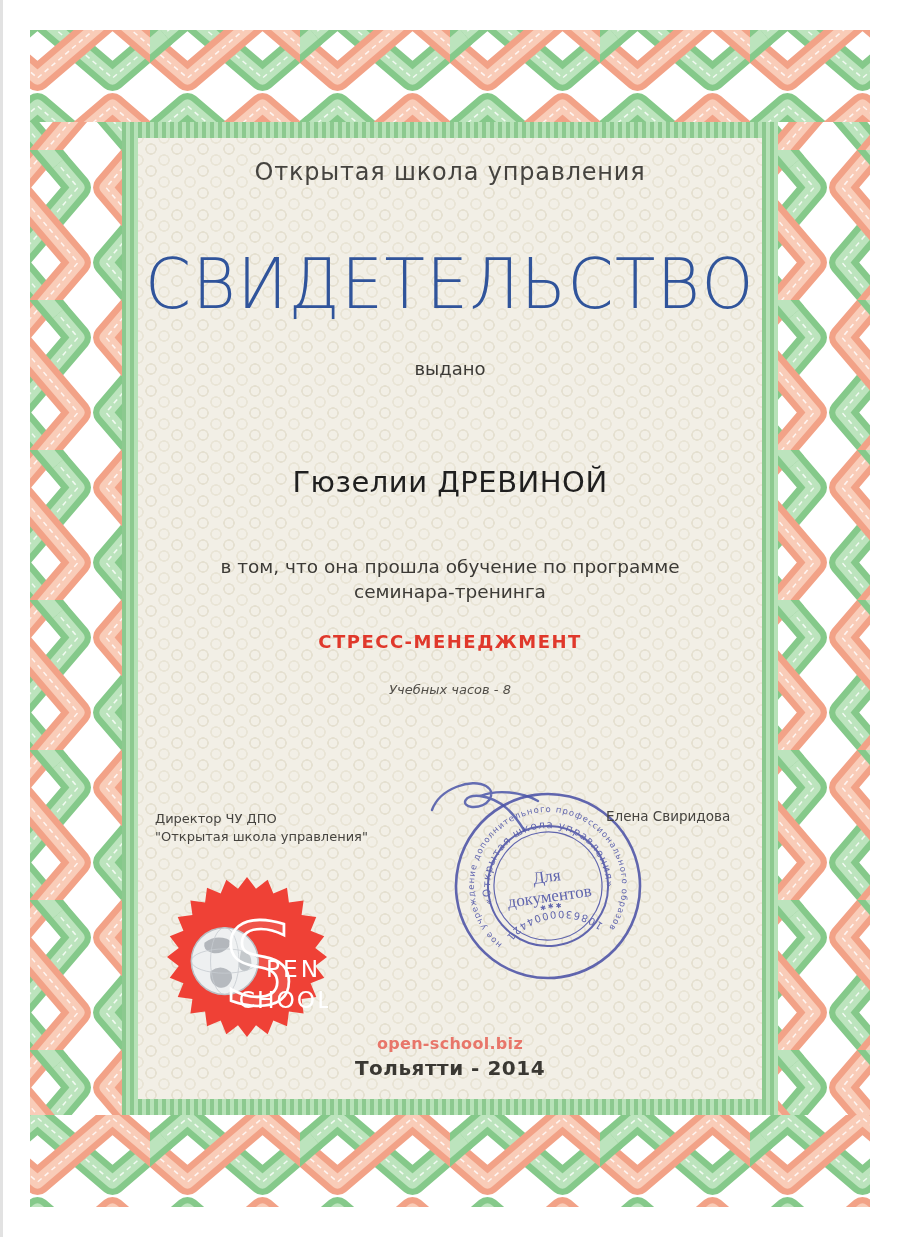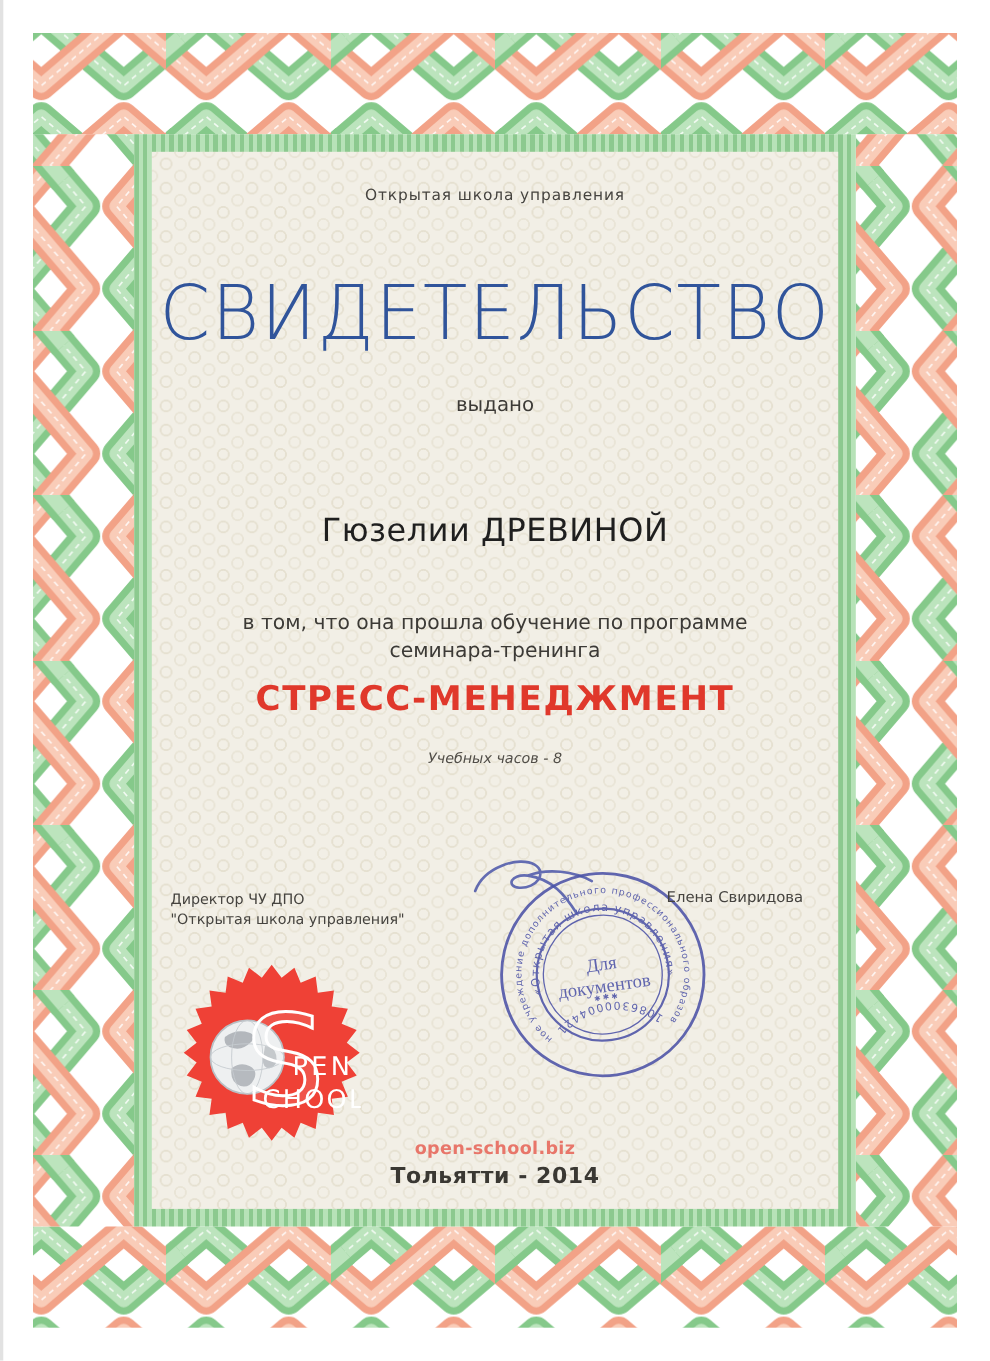--- a/index.html
+++ b/index.html
@@ -20,29 +20,29 @@
   .content{
     position:absolute;inset:138px;
     background-color:var(--cream);
     background-image:
       radial-gradient(circle at 50% 50%, rgba(255,255,255,0) 0 4px, rgba(199,189,157,.30) 4.5px 5.5px, rgba(255,255,255,0) 6px),
       radial-gradient(circle at 50% 50%, rgba(255,255,255,0) 0 4px, rgba(199,189,157,.22) 4.5px 5.5px, rgba(255,255,255,0) 6px);
     background-size:26px 22px,26px 22px;
     background-position:0 0,13px 11px;
     text-align:center;color:#3c3a36;
   }
-  .school-name{margin-top:32px;font-size:14px;letter-spacing:.8px;color:#45433f;}
+  .school-name{margin-top:20px;font-size:24px;letter-spacing:.8px;color:#45433f;}
   .cert-title{
     margin-top:66px;font-size:66px;line-height:1;font-weight:100;
     color:var(--title-blue);letter-spacing:1.5px;transform:scaleY(1.04);
   }
   .issued{margin-top:40px;font-size:18px;}
   .recipient{margin-top:86px;font-size:29px;letter-spacing:.5px;color:#1f1f1f;}
   .body-text{margin-top:56px;font-size:18.5px;line-height:1.35;}
-  .program{margin-top:12px;font-size:31px;font-weight:bold;letter-spacing:1.5px;color:var(--accent-red);}
+  .program{margin-top:26px;font-size:18px;font-weight:bold;letter-spacing:1.5px;color:var(--accent-red);}
   .hours{margin-top:30px;font-size:13px;font-style:italic;color:#514e48;}
   .director{position:absolute;left:17px;top:672px;text-align:left;font-size:13px;line-height:1.4;color:#45433f;}
   .signer{position:absolute;left:468px;top:670px;font-size:13.5px;color:#45433f;z-index:4;}
   .stamp-wrap{position:absolute;left:310px;top:648px;width:200px;height:200px;z-index:2;opacity:.9;}
   .sig-wrap{position:absolute;left:288px;top:636px;width:150px;height:75px;z-index:3;}
   .logo-wrap{position:absolute;left:28px;top:738px;width:162px;height:162px;z-index:1;}
   .stamp-text{fill:var(--stamp-blue);font-family:"DejaVu Sans",sans-serif;}
   .stamp-center{fill:var(--stamp-blue);font-family:"Liberation Serif",serif;}
   .website{position:absolute;left:0;right:0;top:896px;font-size:16px;font-weight:600;color:var(--link-salmon);letter-spacing:.3px;}
   .city-year{position:absolute;left:0;right:0;top:918px;font-size:20px;font-weight:600;color:#3a3833;letter-spacing:.5px;}

